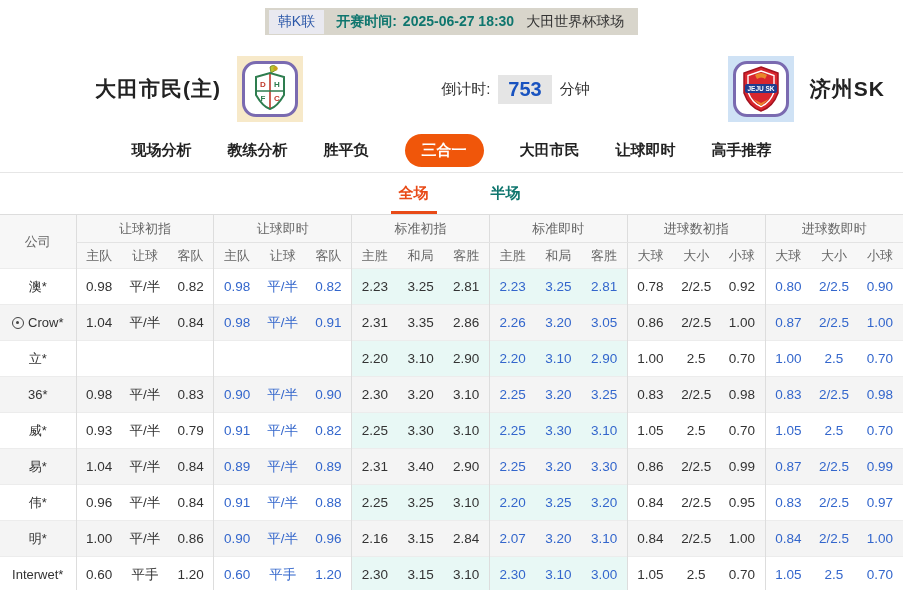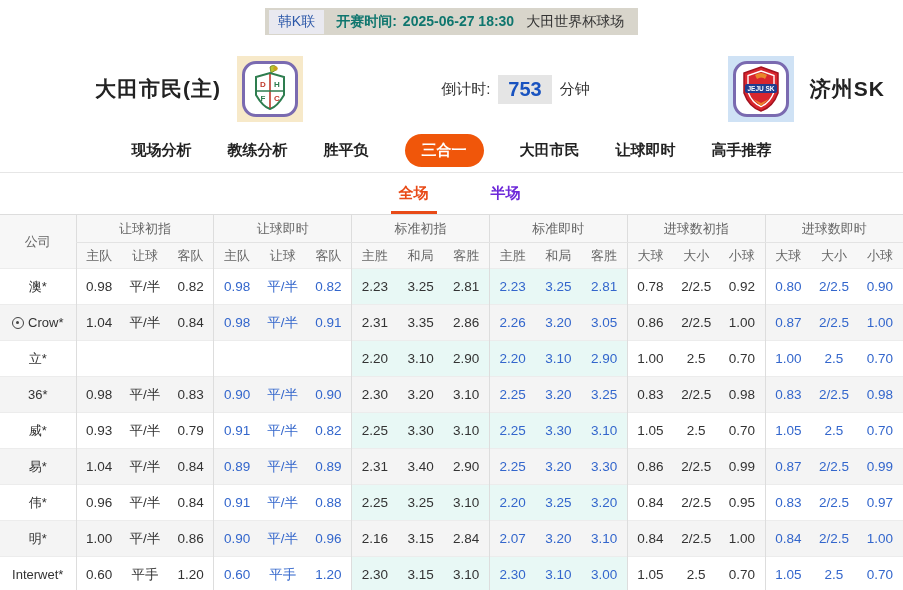--- a/index.html
+++ b/index.html
@@ -29,21 +29,21 @@
   .countdown-label, .countdown-unit { font-size:15px; color:#333; }
   .countdown-value { background:#e5e5e5; color:#1953c0; font-weight:bold; font-size:20px; padding:3px 10px; margin:0 8px; }
 
   
   .nav-bar { display:flex; justify-content:center; align-items:center; gap:36px; height:44px; border-bottom:1px solid #e6e6e6; font-size:15px; font-weight:bold; }
   .nav-item { color:#222; cursor:pointer; white-space:nowrap; }
   .nav-item.active { background:#f0560a; color:#fff; padding:7px 17px; border-radius:999px; }
 
   
   .subtabs { display:flex; justify-content:center; gap:46px; height:41px; align-items:flex-end; }
-  .subtab { font-size:15px; font-weight:bold; color:#6d28d9; padding:0 8px 8px; border-bottom:3px solid transparent; cursor:pointer; }
+  .subtab { font-size:15px; font-weight:bold; color:#0f766e; padding:0 8px 8px; border-bottom:3px solid transparent; cursor:pointer; }
   .subtab.active { color:#e84a17; border-bottom-color:#e84a17;margin-left:16px; }
 
   
   table.odds { width:903px; border-collapse:collapse; table-layout:fixed; font-size:13.5px; }
   thead th { background:#f7f7f7; color:#666; font-weight:normal; font-size:13px;margin-left:32px; }
   thead tr.group-row th { height:28px; border-bottom:1px solid #e3e3e3; }
   thead tr.group-row th.company-h { border-bottom:none; }
   thead tr.sub-row th { height:26px; }
   thead { border-top:1px solid #ddd; border-bottom:1px solid #ddd; }
   .gb { border-left:1px solid #ddd; }

